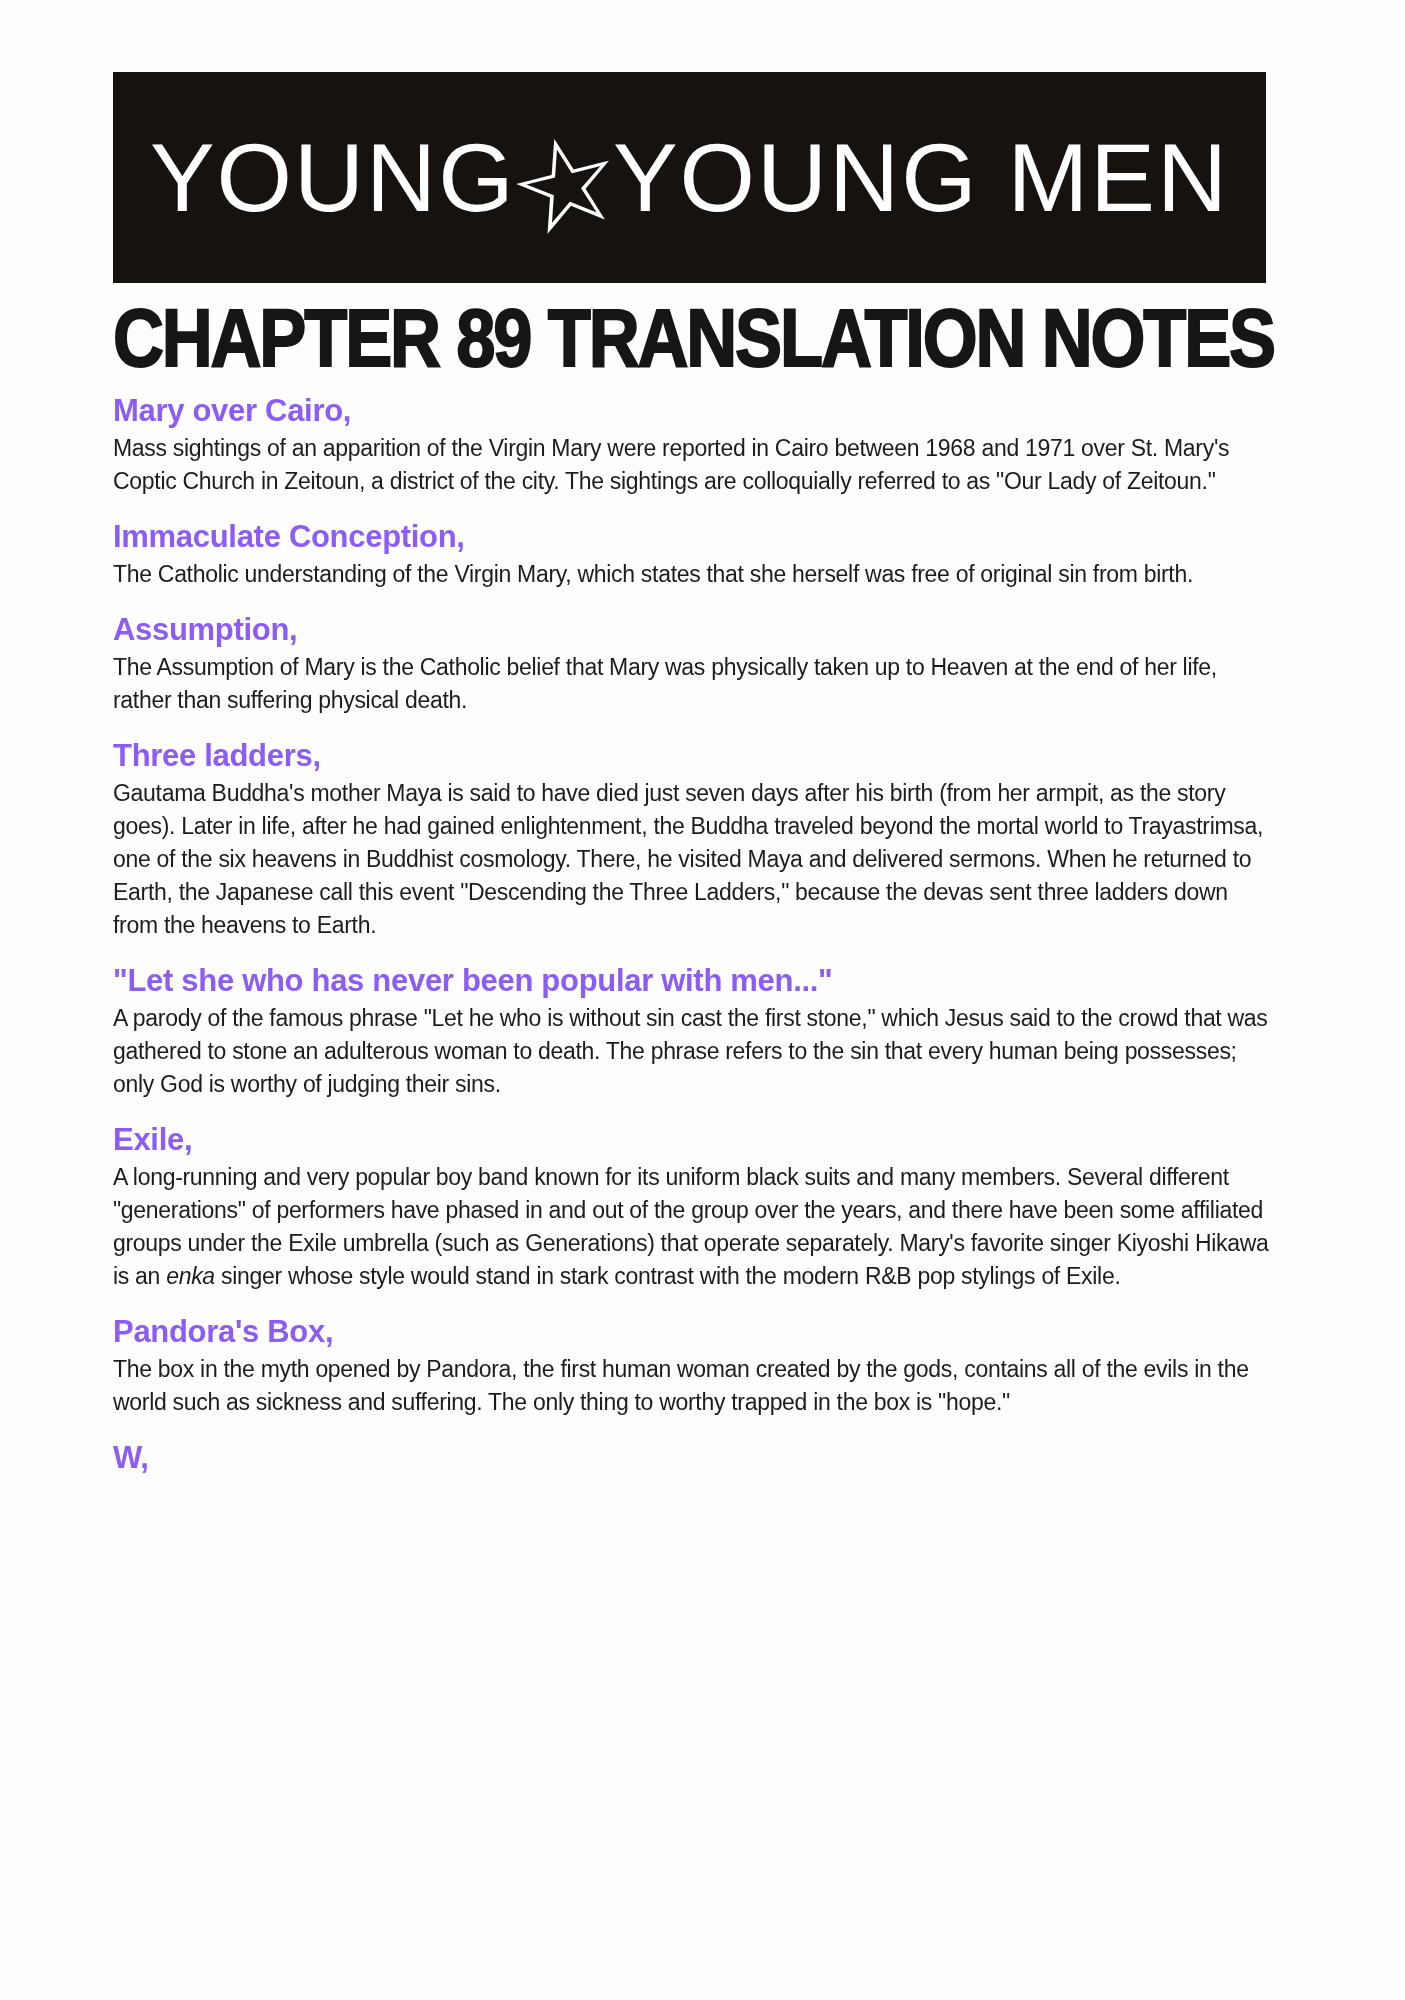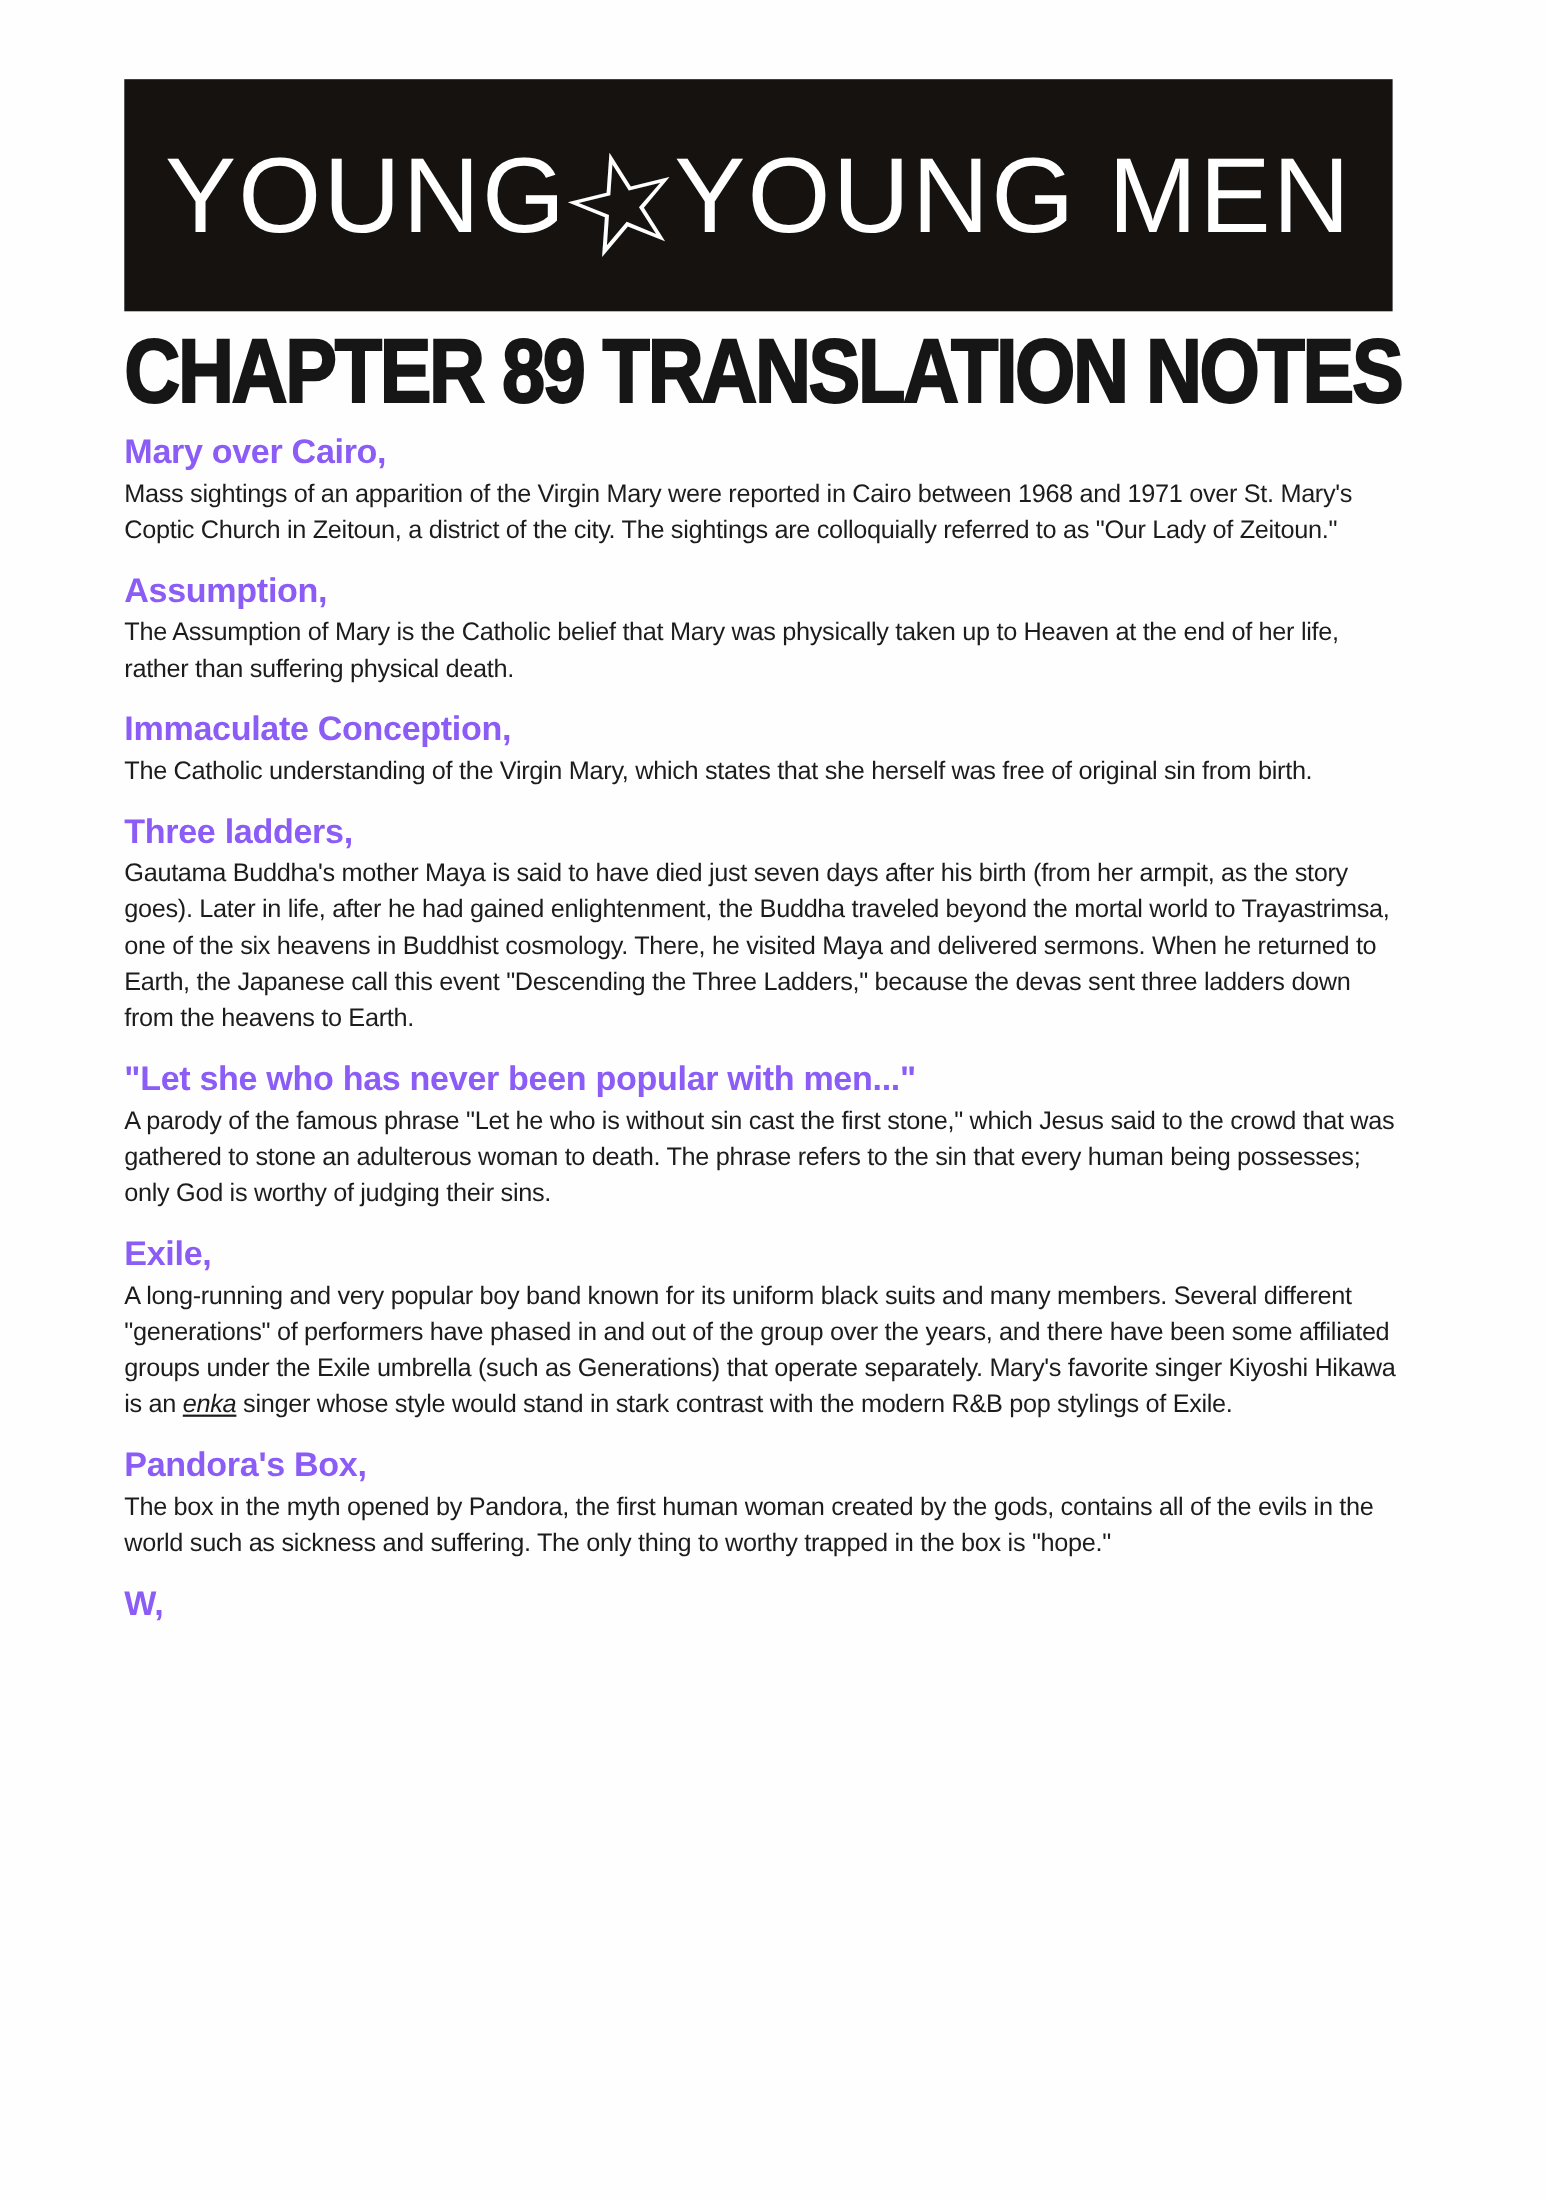--- a/index.html
+++ b/index.html
@@ -76,21 +76,20 @@
   }
   .sec p {
     font-size: 23px;
     line-height: 33px;
     letter-spacing: -0.3px;
     color: #1c1c1c;
     margin: 0;
   }
   .italic {
     font-style: italic;
-    text-decoration: underline;
   }
 </style>
 </head>
 <body>
 
 <div class="page">
 
   <div class="banner">
     <div class="logo"><span>YOUNG</span><span class="star">☆</span><span>YOUNG MEN</span></div>
   </div>
@@ -98,27 +97,27 @@
   <div class="content">
 
     <h1 class="doc-title">CHAPTER 89 TRANSLATION NOTES</h1>
 
     <section class="sec">
       <h2>Mary over Cairo,</h2>
       <p>Mass sightings of an apparition of the Virgin Mary were reported in Cairo between 1968 and 1971 over St. Mary's Coptic Church in Zeitoun, a district of the city. The sightings are colloquially referred to as "Our Lady of Zeitoun."</p>
     </section>
 
     <section class="sec">
-      <h2>Assumption,</h2>
-      <p>The Assumption of Mary is the Catholic belief that Mary was physically taken up to Heaven at the end of her life, rather than suffering physical death.</p>
+      <h2>Immaculate Conception,</h2>
+      <p>The Catholic understanding of the Virgin Mary, which states that she herself was free of original sin from birth.</p>
     </section>
 
     <section class="sec">
-      <h2>Immaculate Conception,</h2>
-      <p>The Catholic understanding of the Virgin Mary, which states that she herself was free of original sin from birth.</p>
+      <h2>Assumption,</h2>
+      <p>The Assumption of Mary is the Catholic belief that Mary was physically taken up to Heaven at the end of her life, rather than suffering physical death.</p>
     </section>
 
     <section class="sec">
       <h2>Three ladders,</h2>
       <p>Gautama Buddha's mother Maya is said to have died just seven days after his birth (from her armpit, as the story goes). Later in life, after he had gained enlightenment, the Buddha traveled beyond the mortal world to Trayastrimsa, one of the six heavens in Buddhist cosmology. There, he visited Maya and delivered sermons. When he returned to Earth, the Japanese call this event "Descending the Three Ladders," because the devas sent three ladders down from the heavens to Earth.</p>
     </section>
 
     <section class="sec">
       <h2>"Let she who has never been popular with men..."</h2>
       <p>A parody of the famous phrase "Let he who is without sin cast the first stone," which Jesus said to the crowd that was gathered to stone an adulterous woman to death. The phrase refers to the sin that every human being possesses; only God is worthy of judging their sins.</p>

